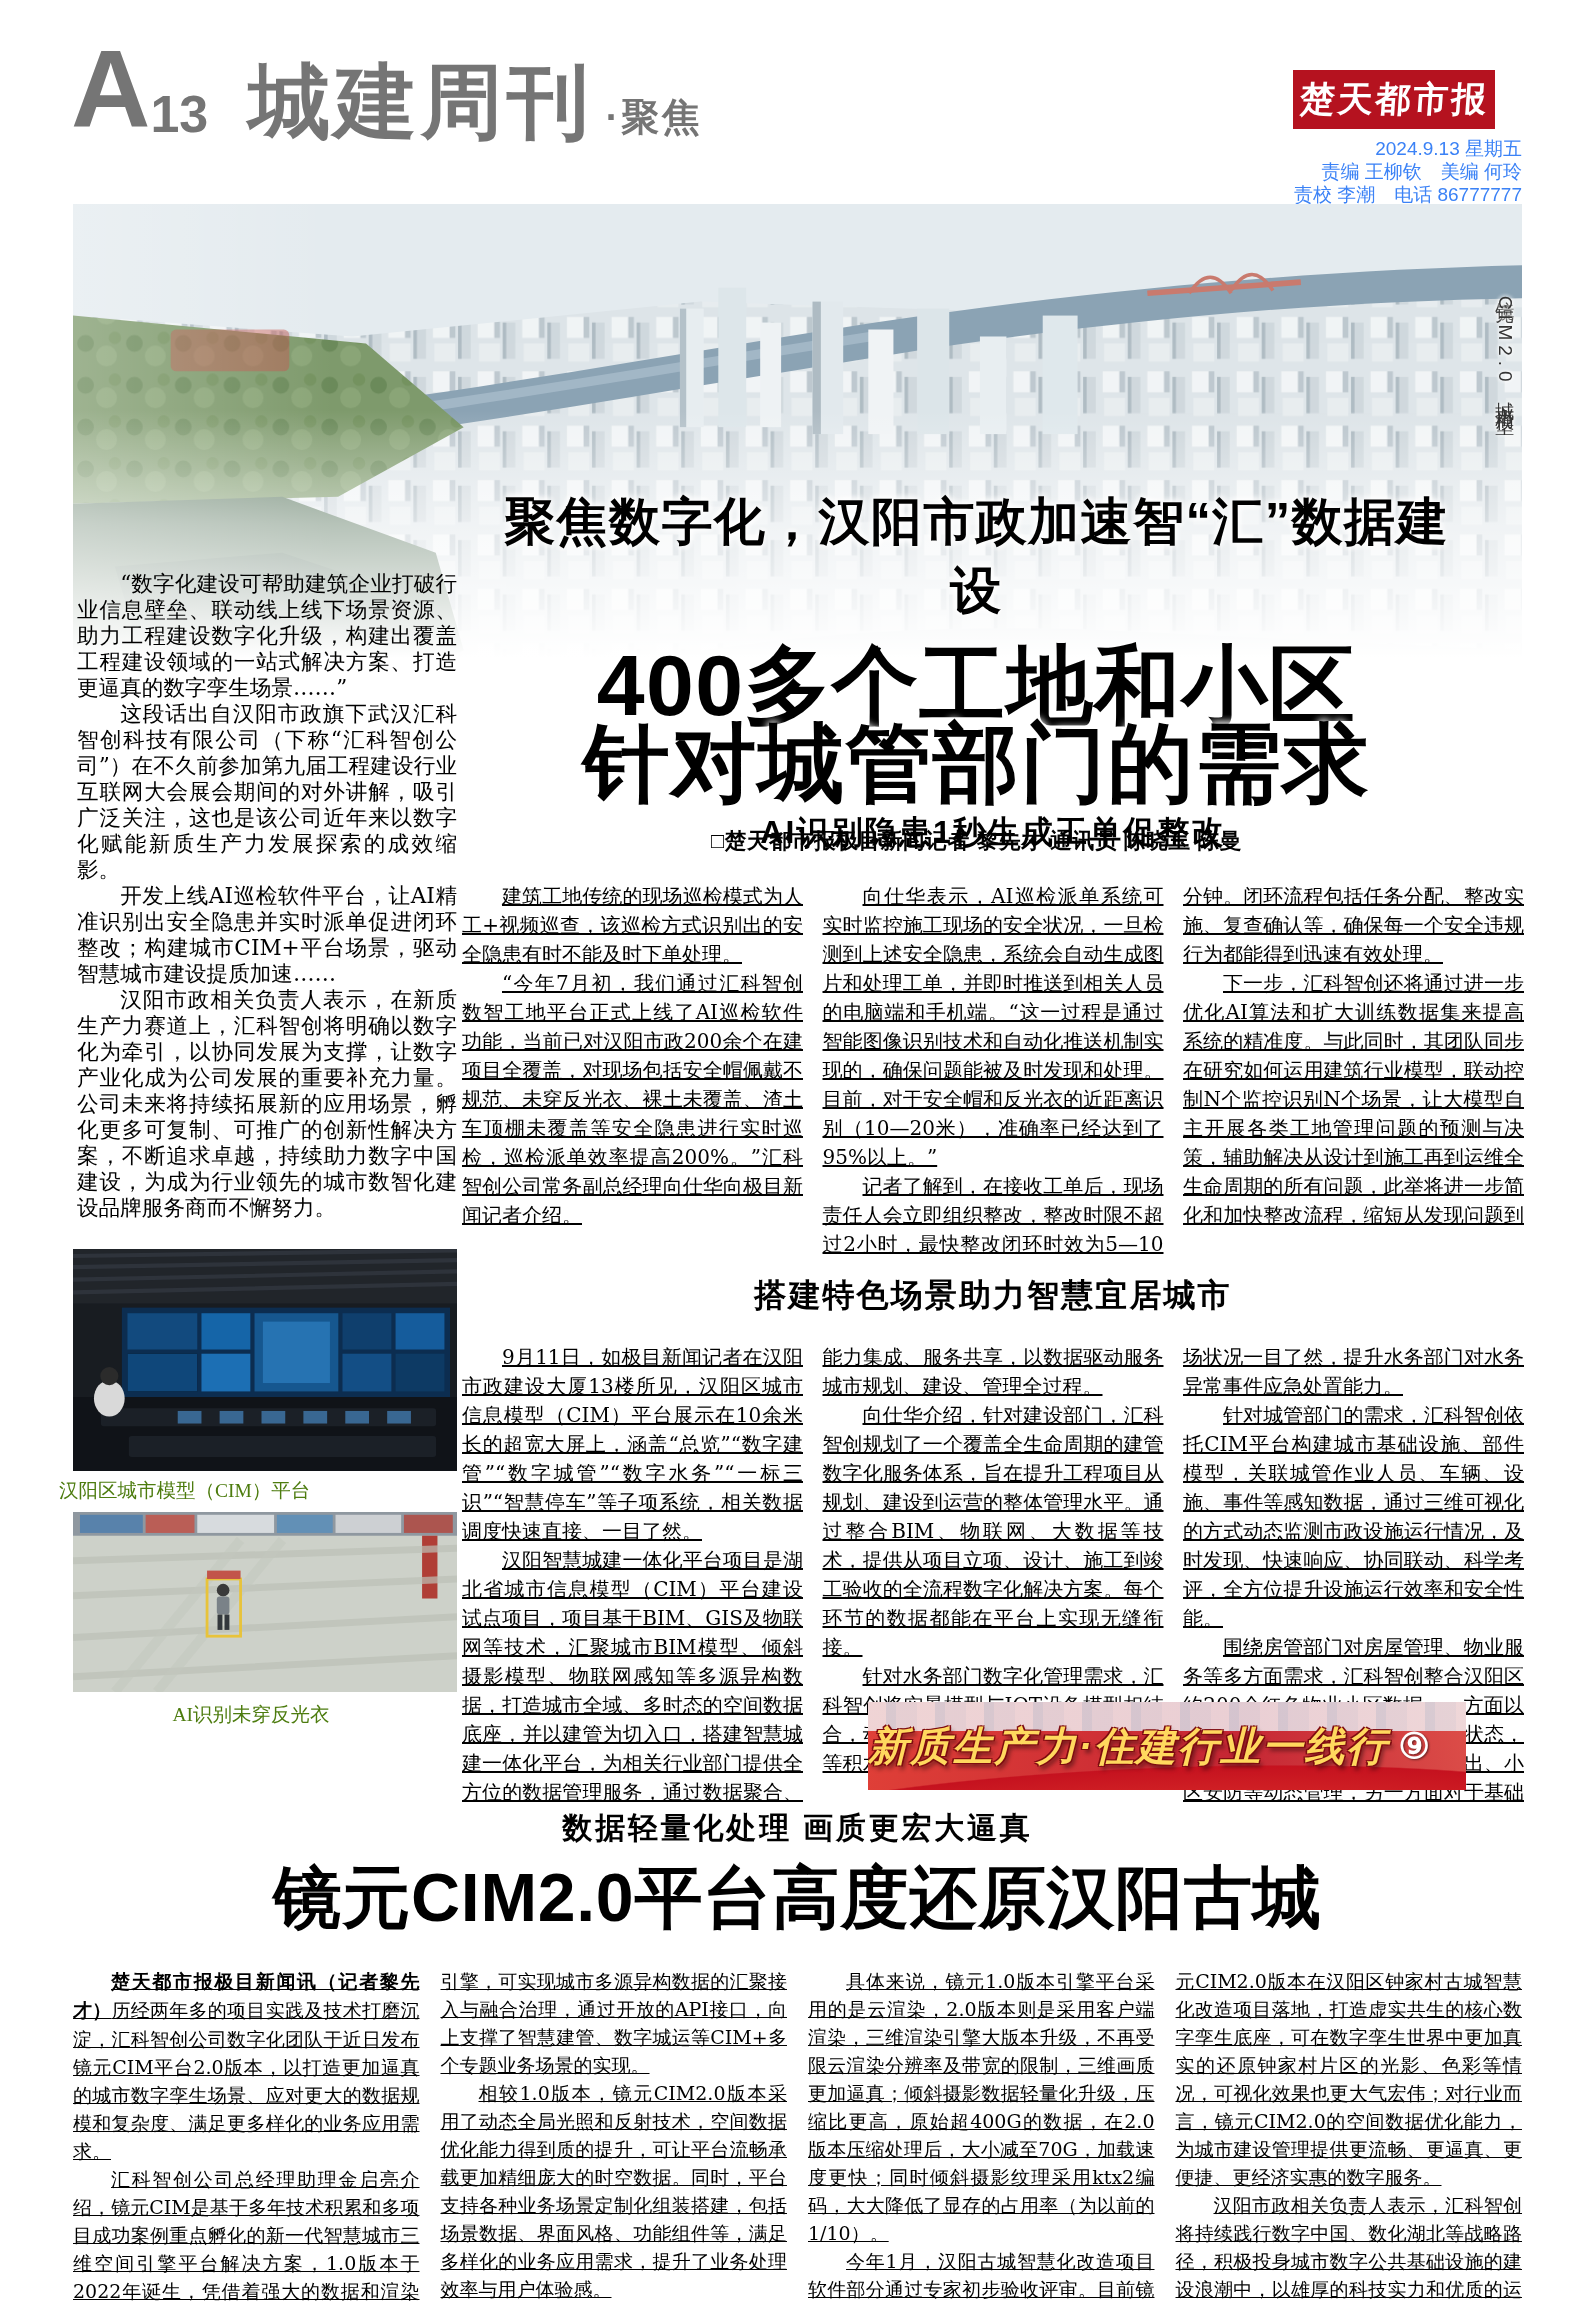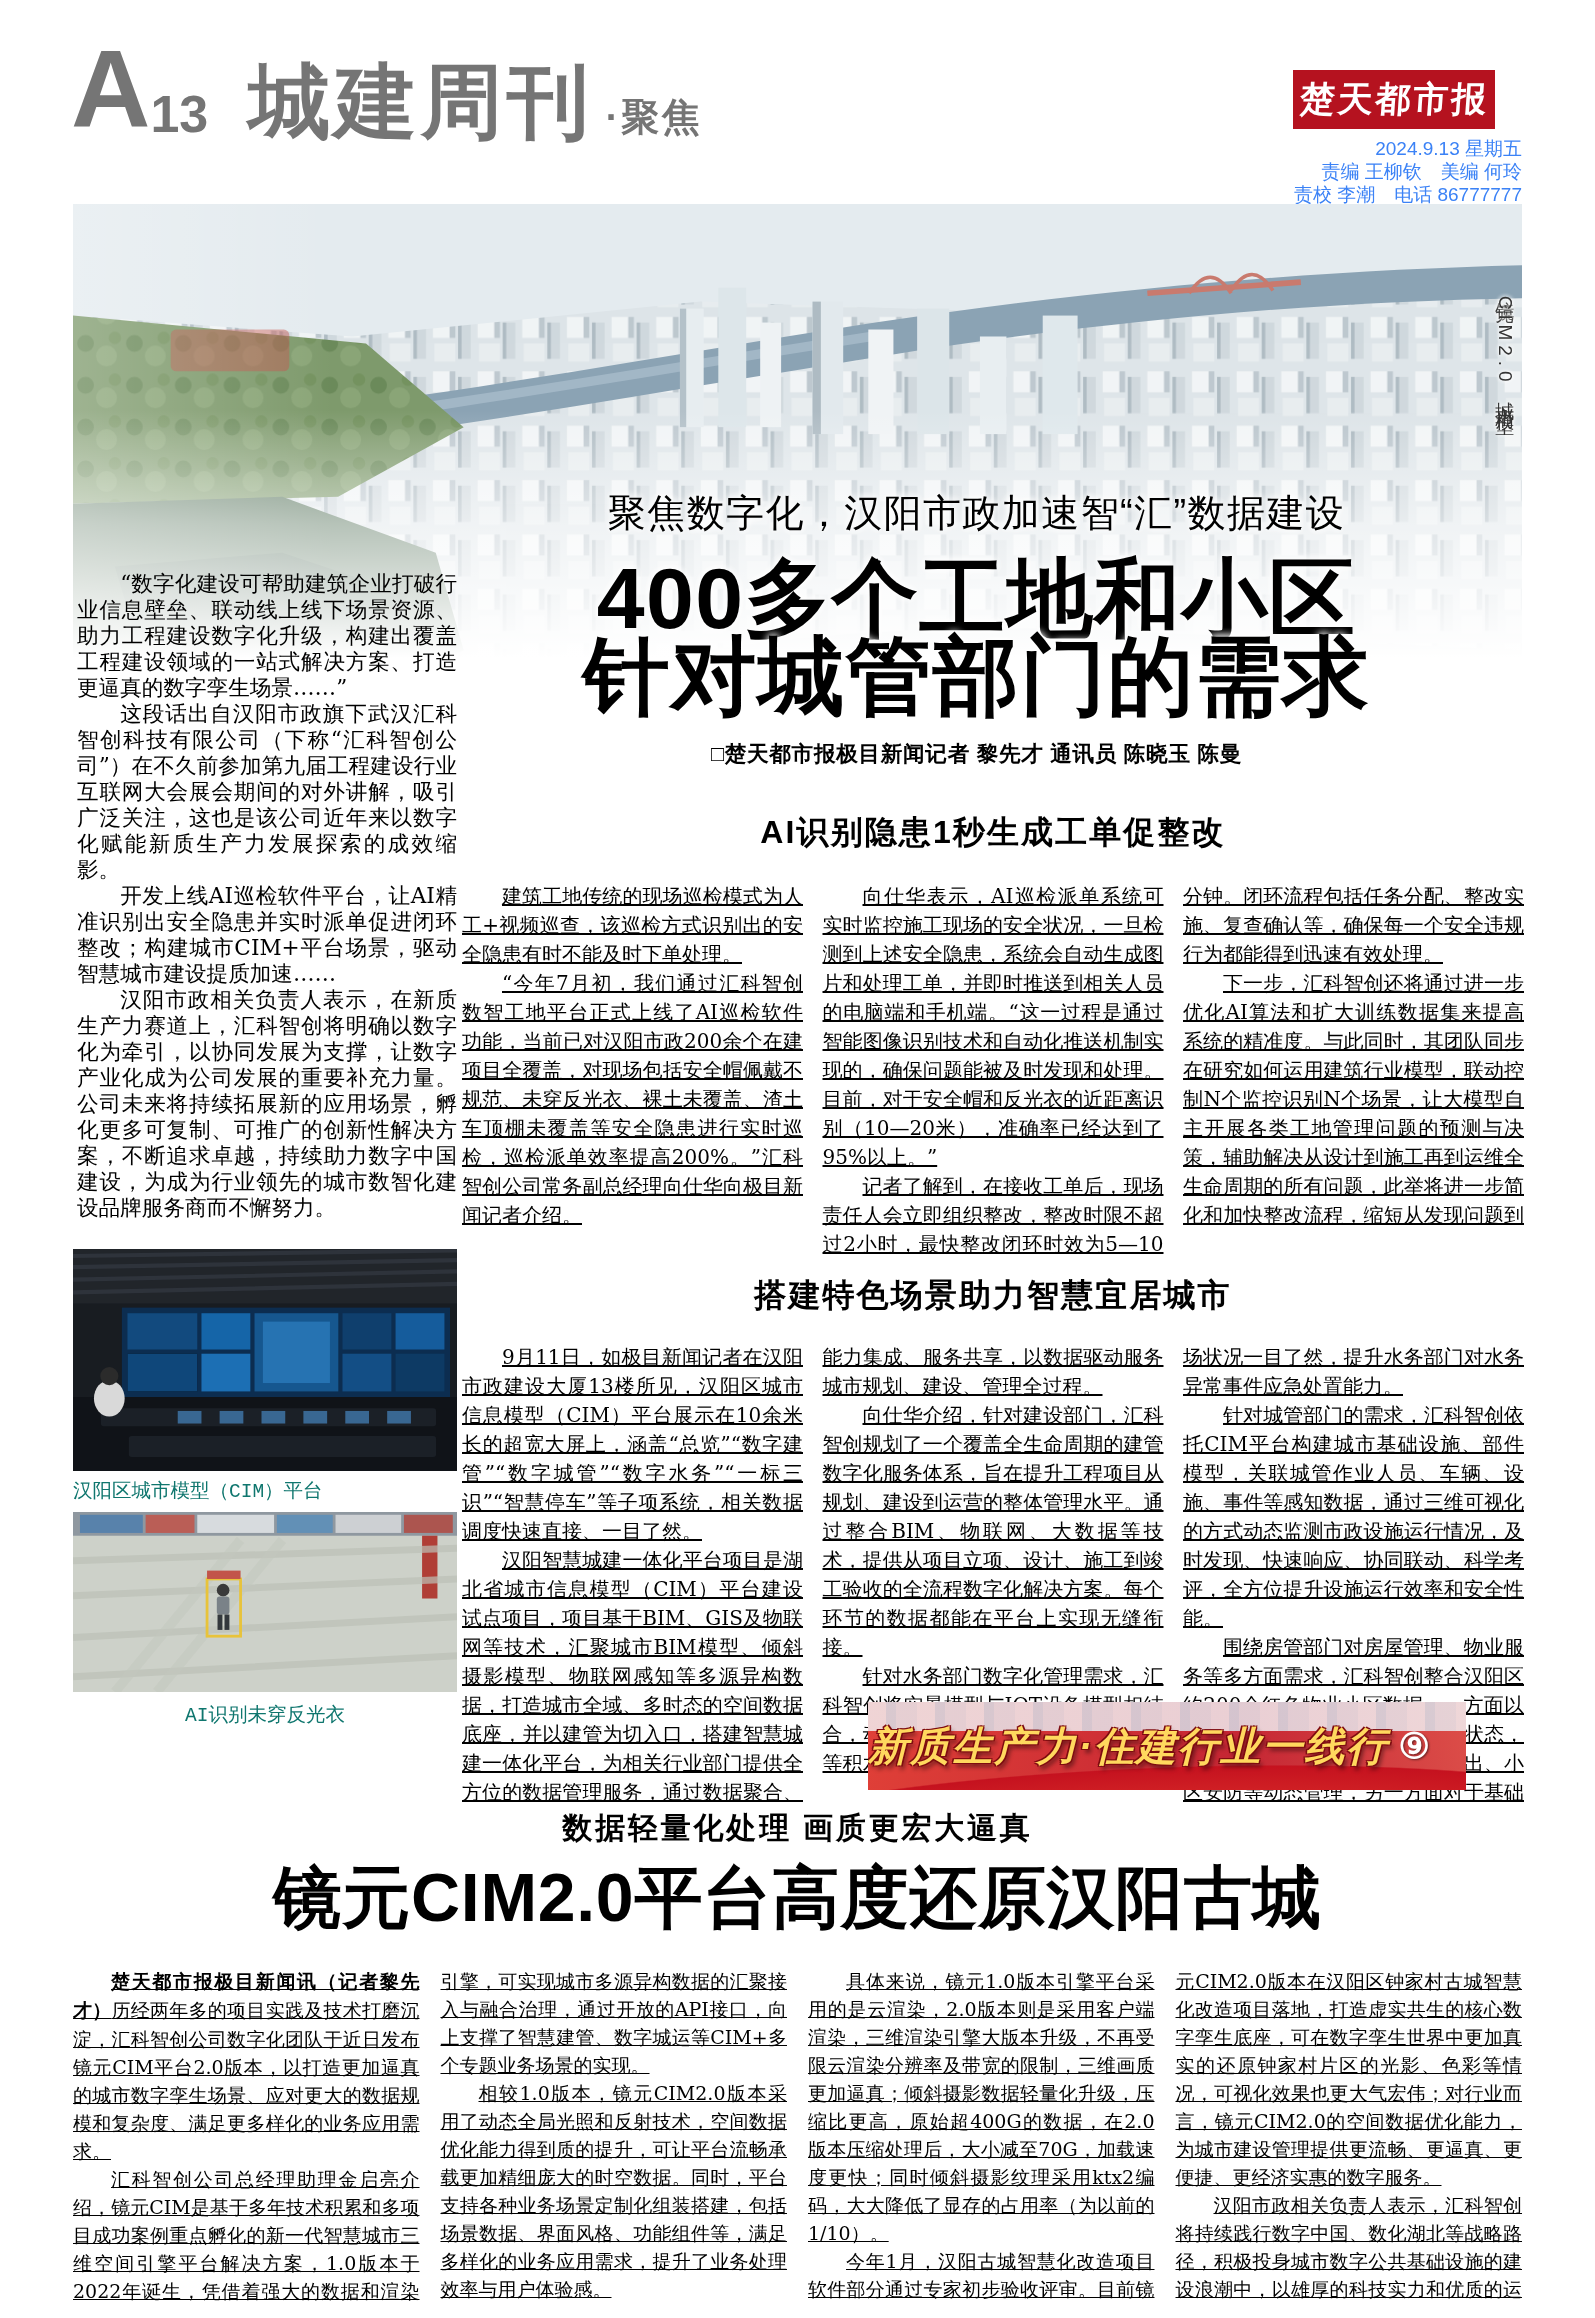--- a/index.html
+++ b/index.html
@@ -23,21 +23,21 @@
   .hero svg{display:block;width:100%;height:100%;}
   .hero-fade{position:absolute;left:0;top:0;width:100%;height:100%;
              background:linear-gradient(180deg,rgba(255,255,255,0) 40%,rgba(255,255,255,.55) 62%,#fff 88%),
                         linear-gradient(90deg,rgba(255,255,255,.25),rgba(255,255,255,0) 18%);}
   .v-caption{position:absolute;top:82px;right:4.2px;writing-mode:vertical-rl;
              font-family:"Liberation Sans",sans-serif;font-size:19px;letter-spacing:4.9px;color:#333;
              text-shadow:0 0 4.2px #fff,0 0 4.2px #fff;}
   
   .headline-block{position:absolute;left:480px;top:488px;width:993px;text-align:center;
                   font-family:"Liberation Sans",sans-serif;}
-  .kicker{font-size:38px;font-weight:normal;letter-spacing:1.4px;
+  .kicker{font-size:51px;font-weight:bold;letter-spacing:1.4px;
           text-shadow:0 0 7px #fff,0 0 7px #fff,0 0 9.8px #fff;}
   .main-headline{font-size:86px;font-weight:900;line-height:78px;letter-spacing:1.4px;margin-top:19.5px;
                  text-shadow:0 0 8.4px #fff,0 0 8.4px #fff;}
   .byline{margin-top:24px;font-size:21.6px;font-weight:600;letter-spacing:0.7px;}
   
   .lead-col{position:absolute;left:77px;top:571px;width:380px;
             font-size:21.6px;line-height:26px;text-align:justify;}
   .lead-col p{margin:0;text-indent:2em;}
   
   .sec-h{font-family:"Liberation Sans",sans-serif;font-size:32px;font-weight:bold;text-align:center;
@@ -48,22 +48,22 @@
   .sec1 .cols{margin-top:26.5px;height:380px;column-count:3;column-gap:19.5px;
               font-size:20px;line-height:29px;}
   .sec2{position:absolute;left:462px;top:1274px;width:1062px;}
   .sec2 .cols{margin-top:25px;height:490px;column-count:3;column-gap:19.5px;
               font-size:20px;line-height:29px;}
   
   .photo{position:absolute;left:73px;overflow:hidden;}
   .photo svg{display:block;width:100%;height:100%;}
   .photo1{top:1249px;width:384px;height:222px;}
   .photo2{top:1512px;width:384px;height:180px;}
-  .photo-caption{position:absolute;left:73px;width:384px;font-family:Liberation Mono, monospace;
-                 font-size:19.5px;color:#0f766e;}
+  .photo-caption{position:absolute;left:59px;width:384px;font-family:Liberation Serif, serif;
+                 font-size:19.5px;color:#4d7c0f;}
   .cap1{top:1477px;text-align:left;}
   .cap2{top:1701px;text-align:center;}
   
   .banner{position:absolute;left:868px;top:1702px;width:598px;height:88px;overflow:hidden;
           background:linear-gradient(180deg,#cfe7f4 0%,#bcd9ec 100%);}
   .banner::before{content:"";position:absolute;left:-28px;top:-21px;width:656px;height:133px;
           background:radial-gradient(ellipse 130% 90% at 50% 115%, #e3392e 0%, #c5121f 55%, rgba(197,18,31,0) 56%),
                      linear-gradient(94deg, rgba(227,57,46,.95) 0%, rgba(197,18,31,.9) 60%, rgba(227,57,46,.85) 100%);
           transform:rotate(-2deg);}
   .banner-sky{position:absolute;left:0;top:0;width:100%;height:29px;opacity:.8;

